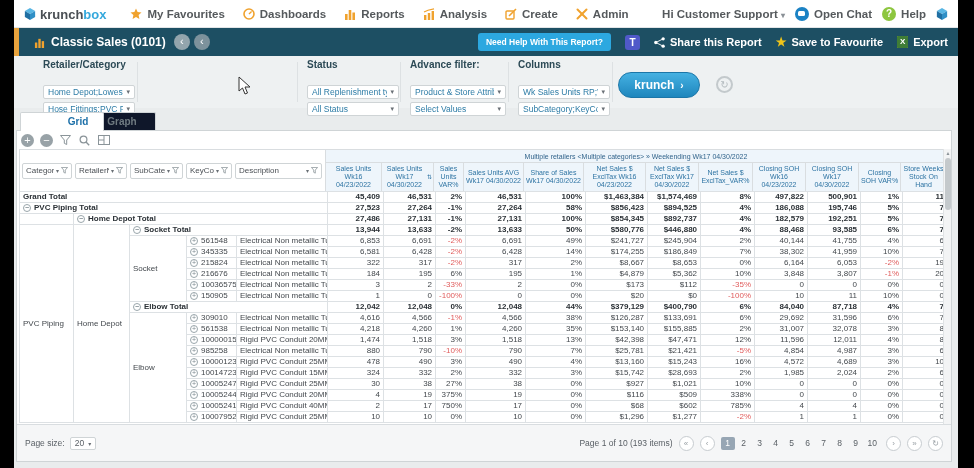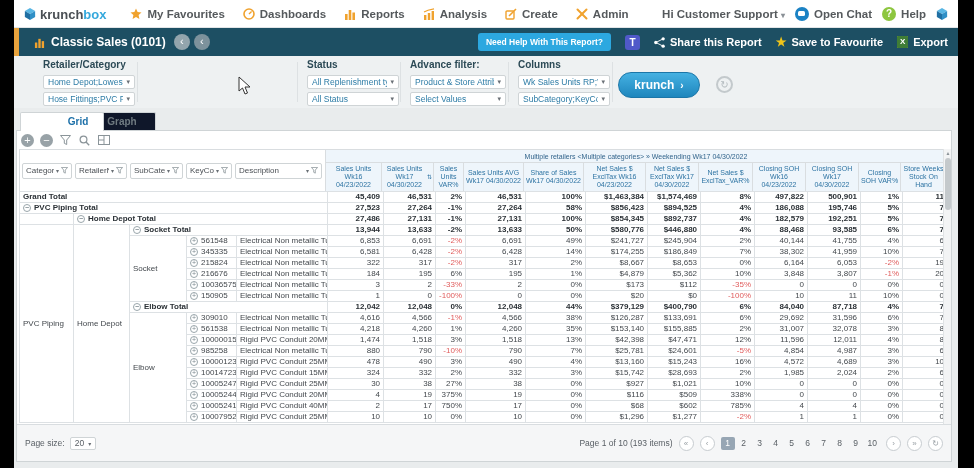--- a/index.html
+++ b/index.html
@@ -43,21 +43,21 @@
                 display:flex; align-items:center; justify-content:center; }
   .rb-link { display:flex; align-items:center; gap:5px; color:#fff; font-size:11px; font-weight:bold; cursor:pointer; }
   .star-glyph { color:#f0c419; font-size:12px; }
   .export-glyph { width:11px; height:12px; background:#c9b428; position:relative; border-radius:1px; }
   .export-glyph::after { content:"X"; position:absolute; inset:0; background:#3f7d36; color:#fff; font-size:8px;
                          text-align:center; line-height:12px; border-radius:1px; }
 
   
   .filters { position:absolute; left:0; top:56px; width:944px; height:52px; background:#eef1f2; }
   .fgroup { position:absolute; top:3px; }
-  .fgroup-label { font-size:10px; font-weight:bold; color:#2c4a56; margin-bottom:5px; }
+  .fgroup-label { font-size:10px; font-weight:bold; color:#2c4a56; margin-bottom:15px; }
   .fselect { background:#fff; border:1px solid #cfd4d6; border-radius:2px; height:14px; margin-bottom:3px;
              display:flex; align-items:center; padding:0 4px; cursor:pointer; }
   .fselect span.val { font-size:8.5px; color:#2d7ca6; white-space:nowrap; overflow:hidden; flex:1; }
   .fselect span.dd { font-size:7px; color:#6a7076; margin-left:3px; }
   .fdivider { position:absolute; top:6px; width:1px; height:40px; background:#dde1e3; }
   .krunch-btn { position:absolute; left:604px; top:16px; width:82px; height:26px; border-radius:13px;
                 background:linear-gradient(#45b1e2,#1e86bd); border:1px solid #1b76a8; color:#fff; font-size:12px;
                 font-weight:bold; display:flex; align-items:center; justify-content:center; gap:6px; cursor:pointer; }
   .krunch-btn .chev { font-size:10px; }
   .reset-btn { position:absolute; left:702px; top:20px; width:17px; height:17px; border-radius:50%;
@@ -662,21 +662,21 @@
               </tr>
               <tr>
                 <td class="lbl"><span class="xicon">+</span><span>985258</span></td>
                 <td class="lbl"><span>Electrical Non metallic Tubing 40MM</span></td>
                 <td class="num"><span>880</span></td>
                 <td class="num"><span>790</span></td>
                 <td class="num neg"><span>-10%</span></td>
                 <td class="num"><span>790</span></td>
                 <td class="num"><span>7%</span></td>
                 <td class="num"><span>$25,781</span></td>
-                <td class="num"><span>$24,601</span></td>
+                <td class="num"><span>$21,421</span></td>
                 <td class="num neg"><span>-5%</span></td>
                 <td class="num"><span>4,854</span></td>
                 <td class="num"><span>4,987</span></td>
                 <td class="num"><span>3%</span></td>
                 <td class="num"><span>6</span></td>
               </tr>
               <tr>
                 <td class="lbl"><span class="xicon">+</span><span>1000012342</span></td>
                 <td class="lbl"><span>Rigid PVC Conduit 25MM</span></td>
                 <td class="num"><span>478</span></td>

